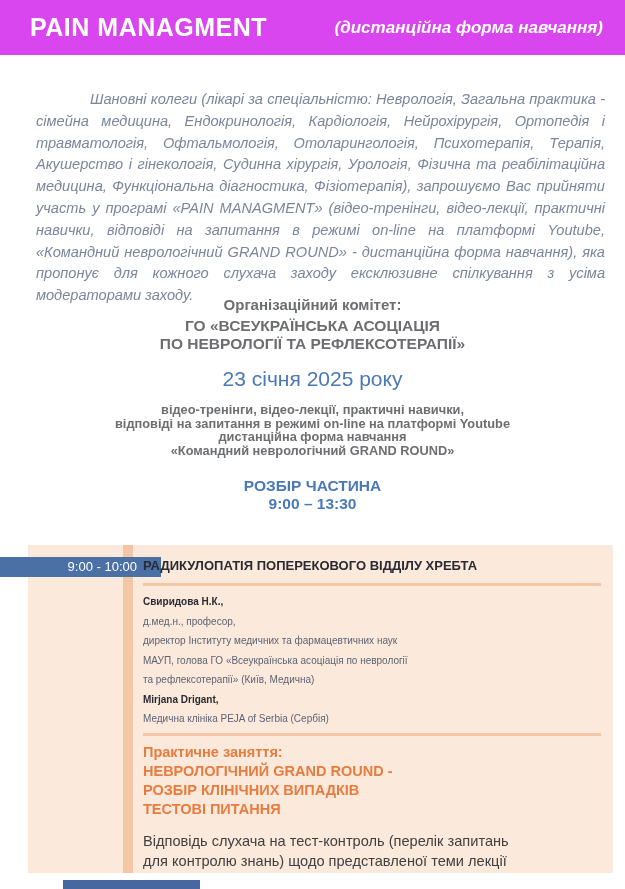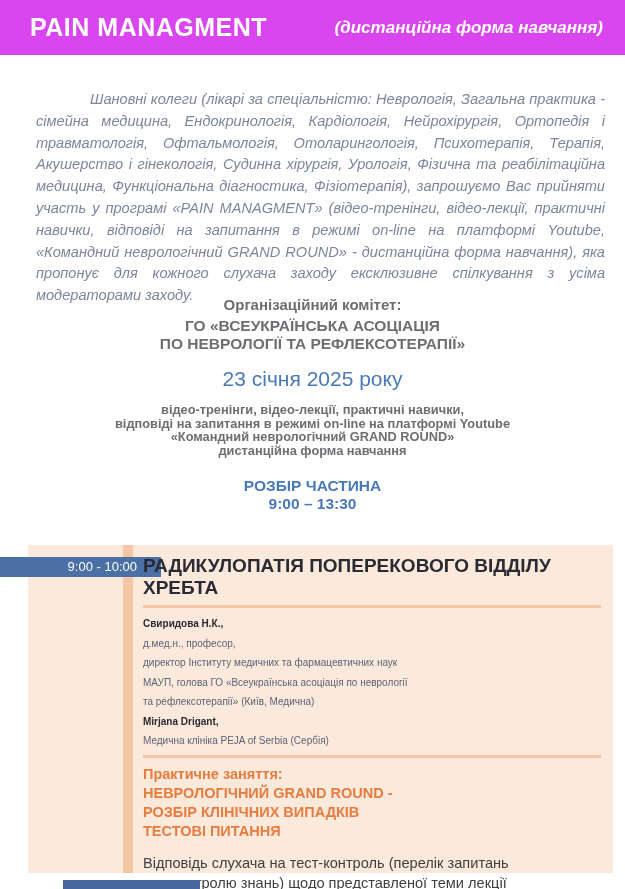--- a/index.html
+++ b/index.html
@@ -34,21 +34,21 @@
 
   
   .schedule { position:absolute; top:545px; left:28px; width:585px; height:328px; background:#fbe9dc; }
   .v-stripe { position:absolute; top:0; left:95px; width:10px; height:328px; background:#f3c7a6; }
   .time-badge {
     position:absolute; top:12px; left:-28px; width:161px; height:20px;
     background:#4a70a6; color:#ffffff; font-size:13px; line-height:20px;
     text-align:right; padding-right:24px; box-sizing:border-box;
   }
   .session-content { position:absolute; top:0; left:115px; width:470px; box-sizing:border-box; padding-top:10px; }
-  .session-title { margin:0; font-size:19px; font-weight:bold; color:#2a2a33; line-height:22px; }
+  .session-title { margin:0; font-size:13px; font-weight:bold; color:#2a2a33; line-height:22px; }
   .rule { height:3px; background:#f3c7a6; width:458px; border:0; }
   .rule-1 { margin:6px 0 0 0; }
   .rule-2 { margin:4px 0 0 0; }
   .speakers { margin-top:6px; font-size:10px; line-height:19.5px; color:#5c6375; }
   .speaker-name { font-weight:bold; color:#2a2a33; }
   .practice { margin-top:7px; font-weight:bold; font-size:14.5px; line-height:19.3px; color:#e87c3e; }
   .note { margin-top:11px; font-size:14.6px; line-height:20px; color:#404040; }
 
   
   .next-bar { position:absolute; top:880px; left:63px; width:137px; height:9px; background:#46679f; }
@@ -68,22 +68,22 @@
   <section class="committee">
     <div class="committee-heading">Організаційний комітет:</div>
     <div class="org-name">
       <div>ГО «ВСЕУКРАЇНСЬКА АСОЦІАЦІЯ</div>
       <div>ПО НЕВРОЛОГІЇ ТА РЕФЛЕКСОТЕРАПІЇ»</div>
     </div>
     <div class="event-date">23 січня 2025 року</div>
     <div class="format-lines">
       <div>відео-тренінги, відео-лекції, практичні навички,</div>
       <div>відповіді на запитання в режимі on-line на платформі Youtube</div>
+      <div>дистанційна форма навчання</div>
       <div>«Командний неврологічний GRAND ROUND»</div>
-      <div>дистанційна форма навчання</div>
     </div>
     <div class="part-heading">
       <div>РОЗБІР ЧАСТИНА</div>
       <div>9:00 – 13:30</div>
     </div>
   </section>
 
   <section class="schedule">
     <div class="v-stripe"></div>
     <div class="time-badge">9:00 - 10:00</div>

